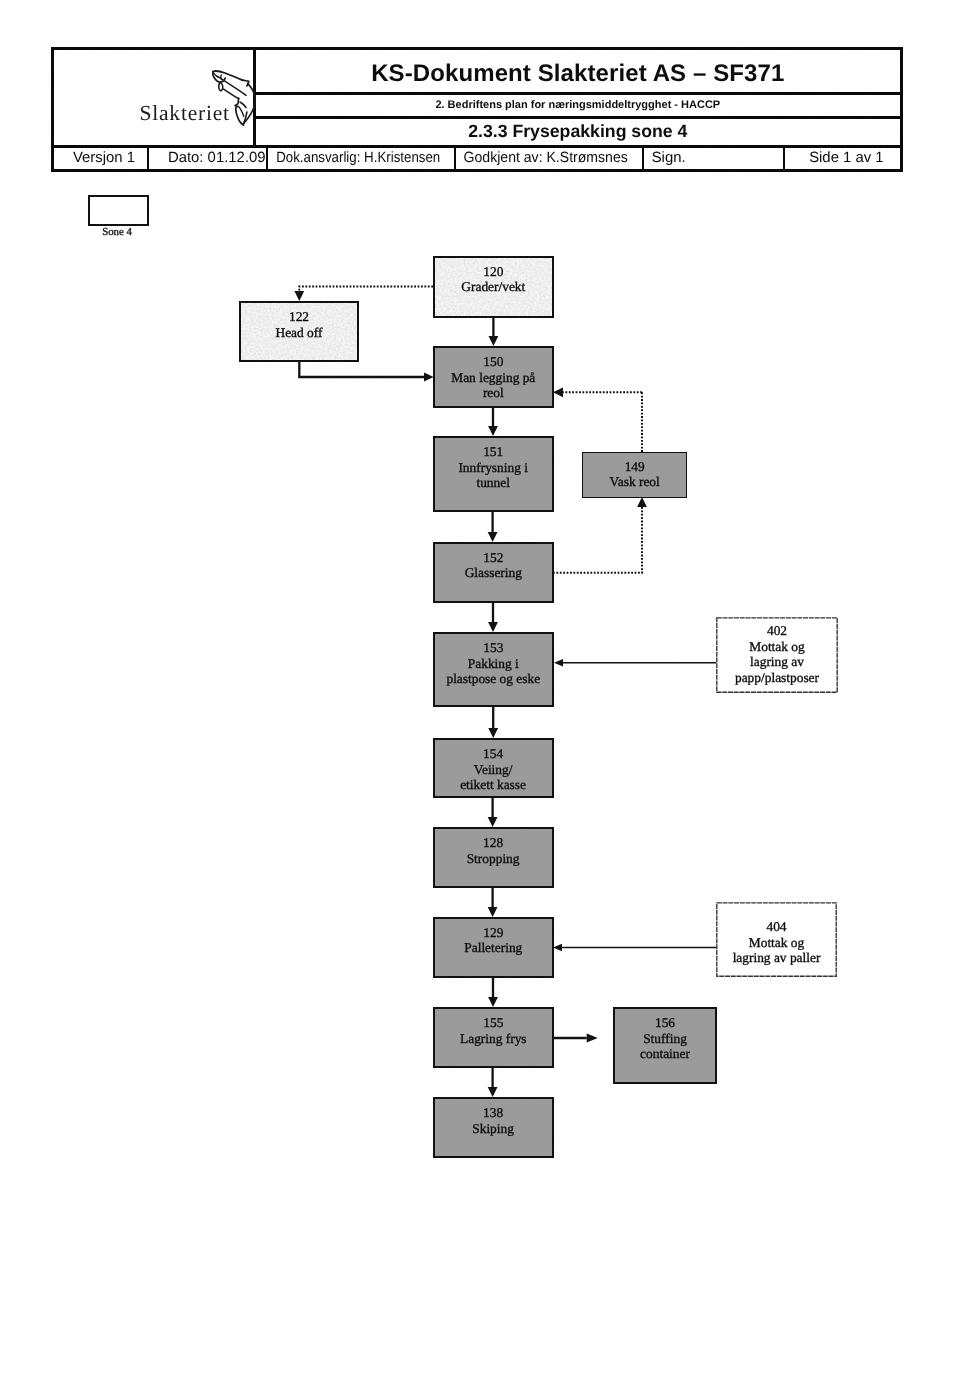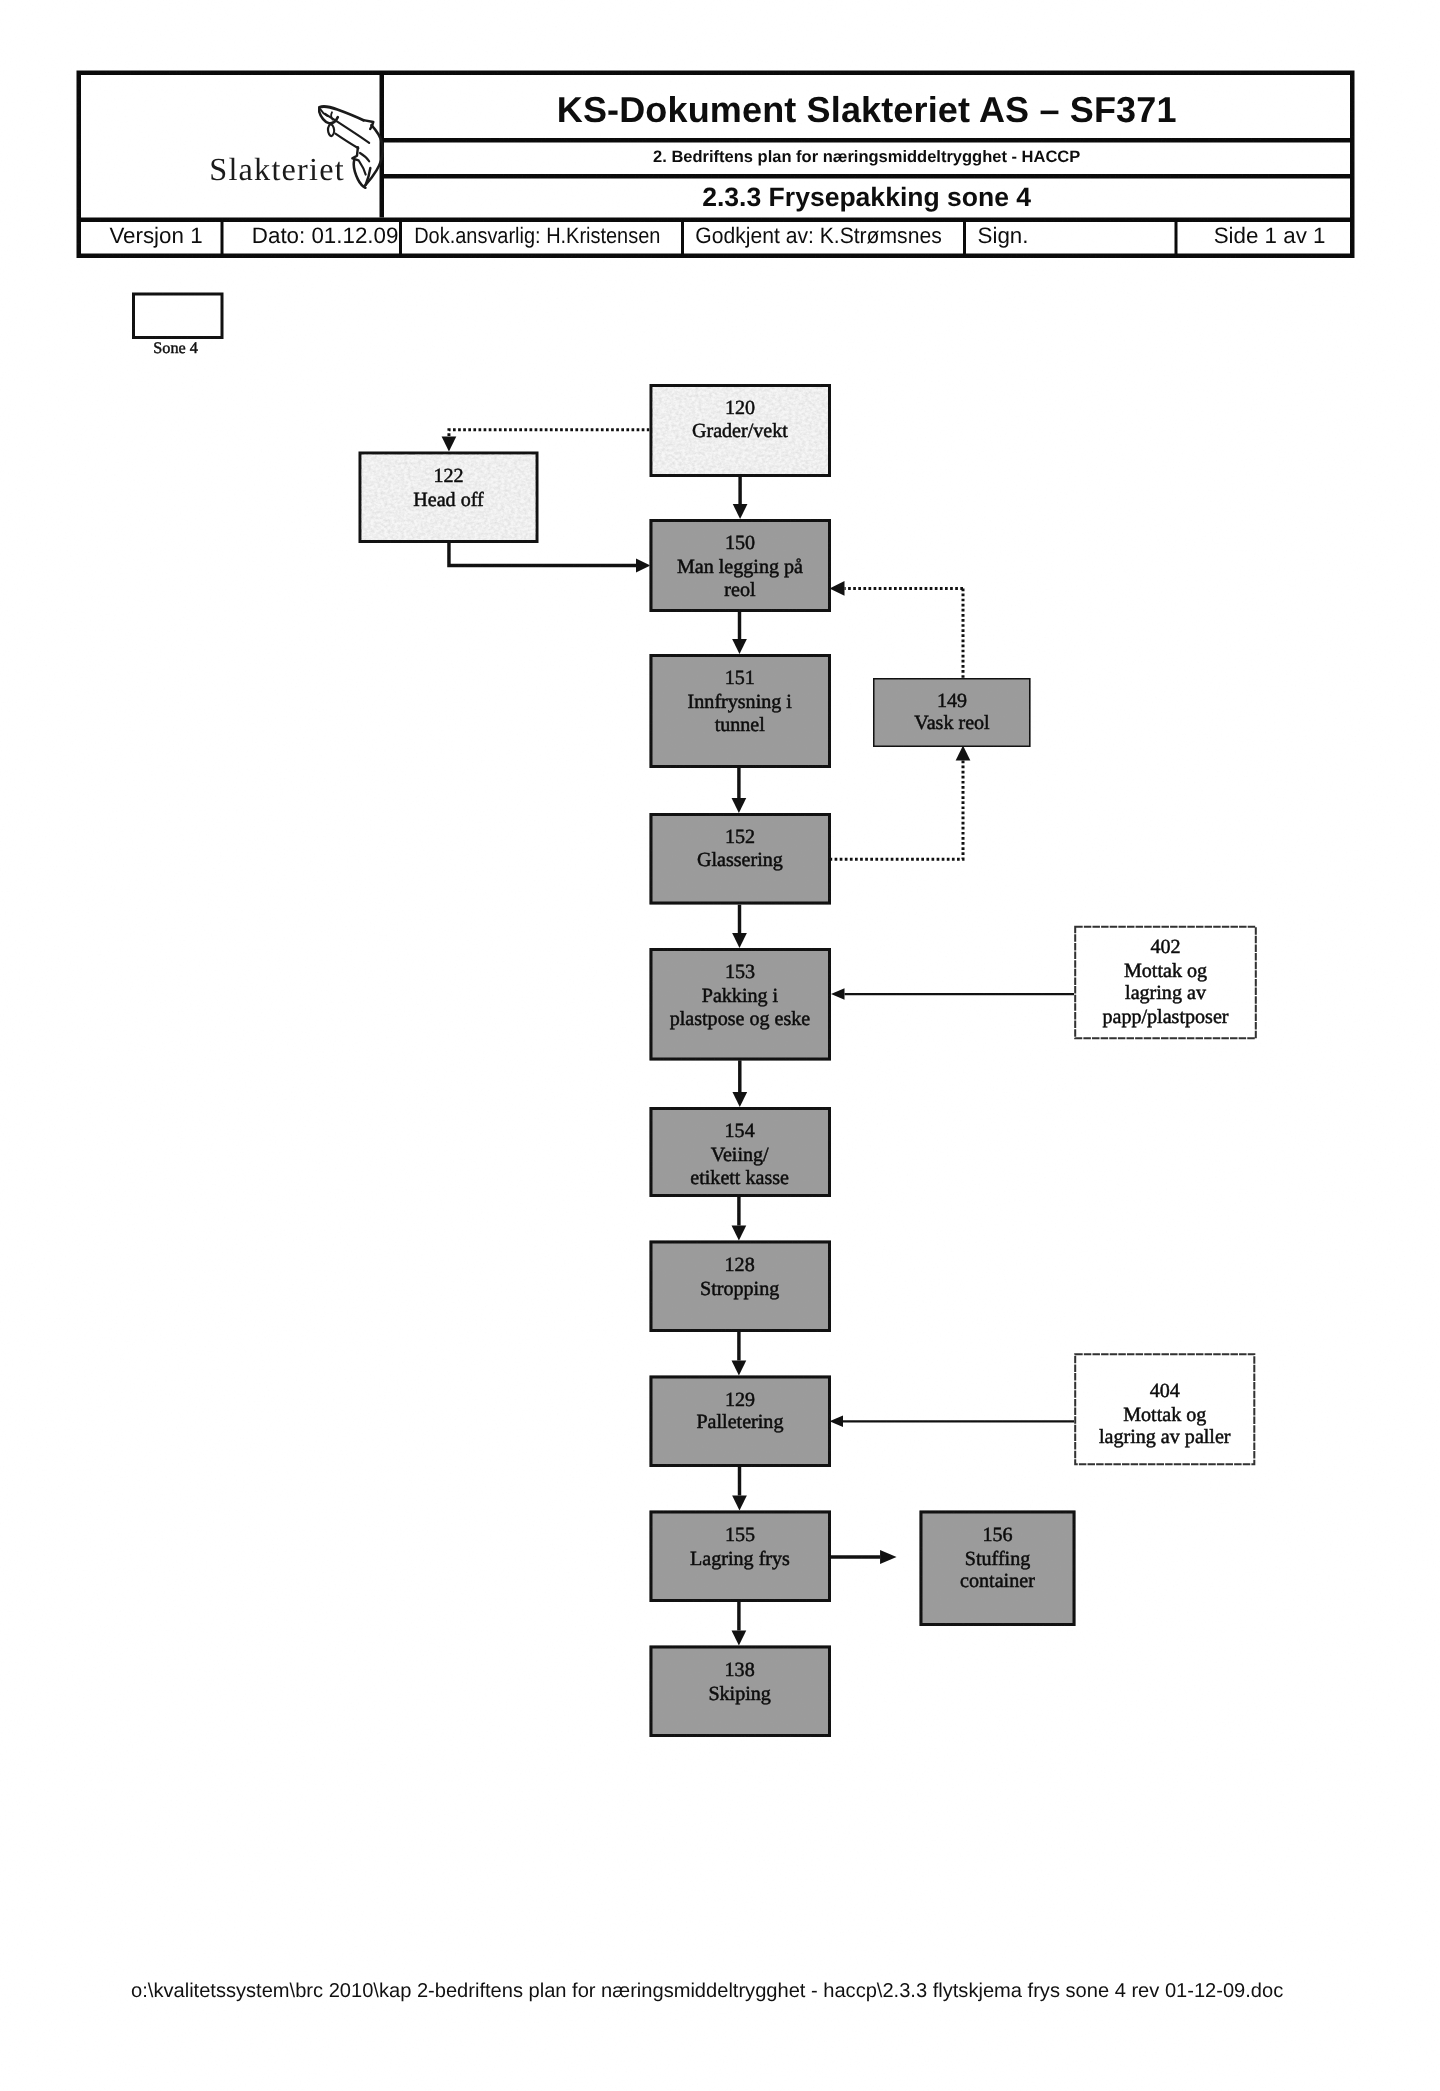--- a/index.html
+++ b/index.html
@@ -259,19 +259,18 @@
         <span class="num">156</span>
         <span class="lbl">Stuffing</span>
         <span class="lbl">container</span>
       </div>
       <div class="node plain" style="left: 432.6px; top: 1097px; width: 121px; height: 61px;">
         <span class="num">138</span>
         <span class="lbl">Skiping</span>
       </div>
     </div>
 
-  <div id="footer">o:\kvalitetssystem\brc 2010\kap 2-bedriftens plan for næringsmiddeltrygghet - haccp\2.3.3 flytskjema frys sone 4 rev 01-12-09.doc</div>
 
   <svg id="grain" width="960" height="1394">
     <rect x="0" y="0" width="960" height="1394" filter="url(#pagegrain)"></rect>
   </svg>
 
 </div>
 
 </body></html>

